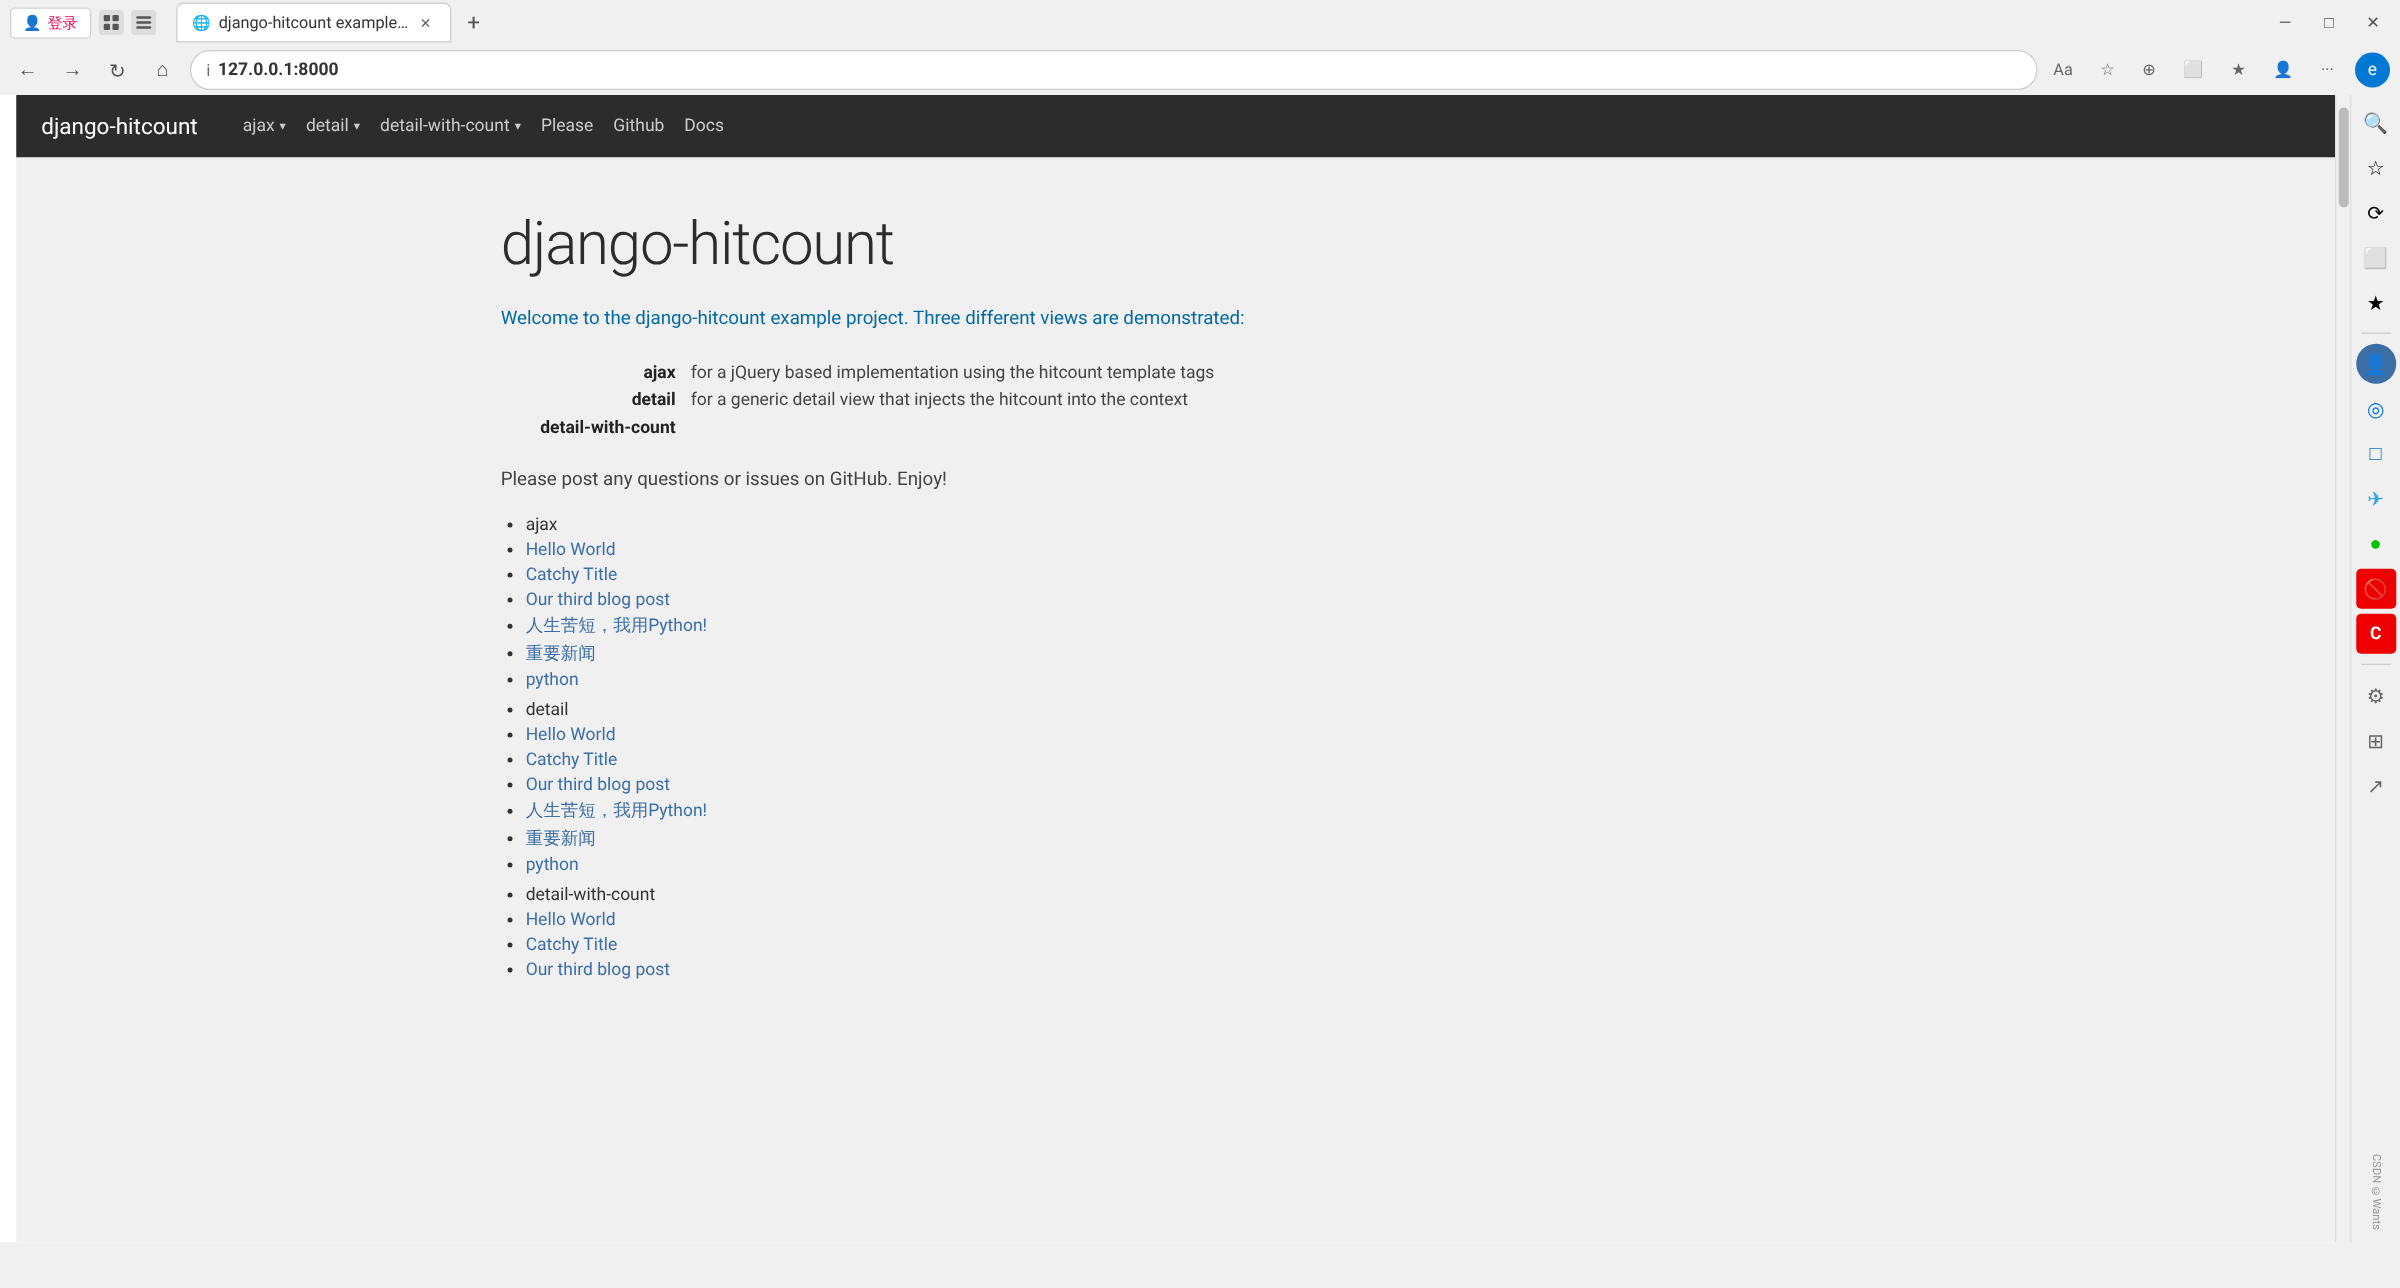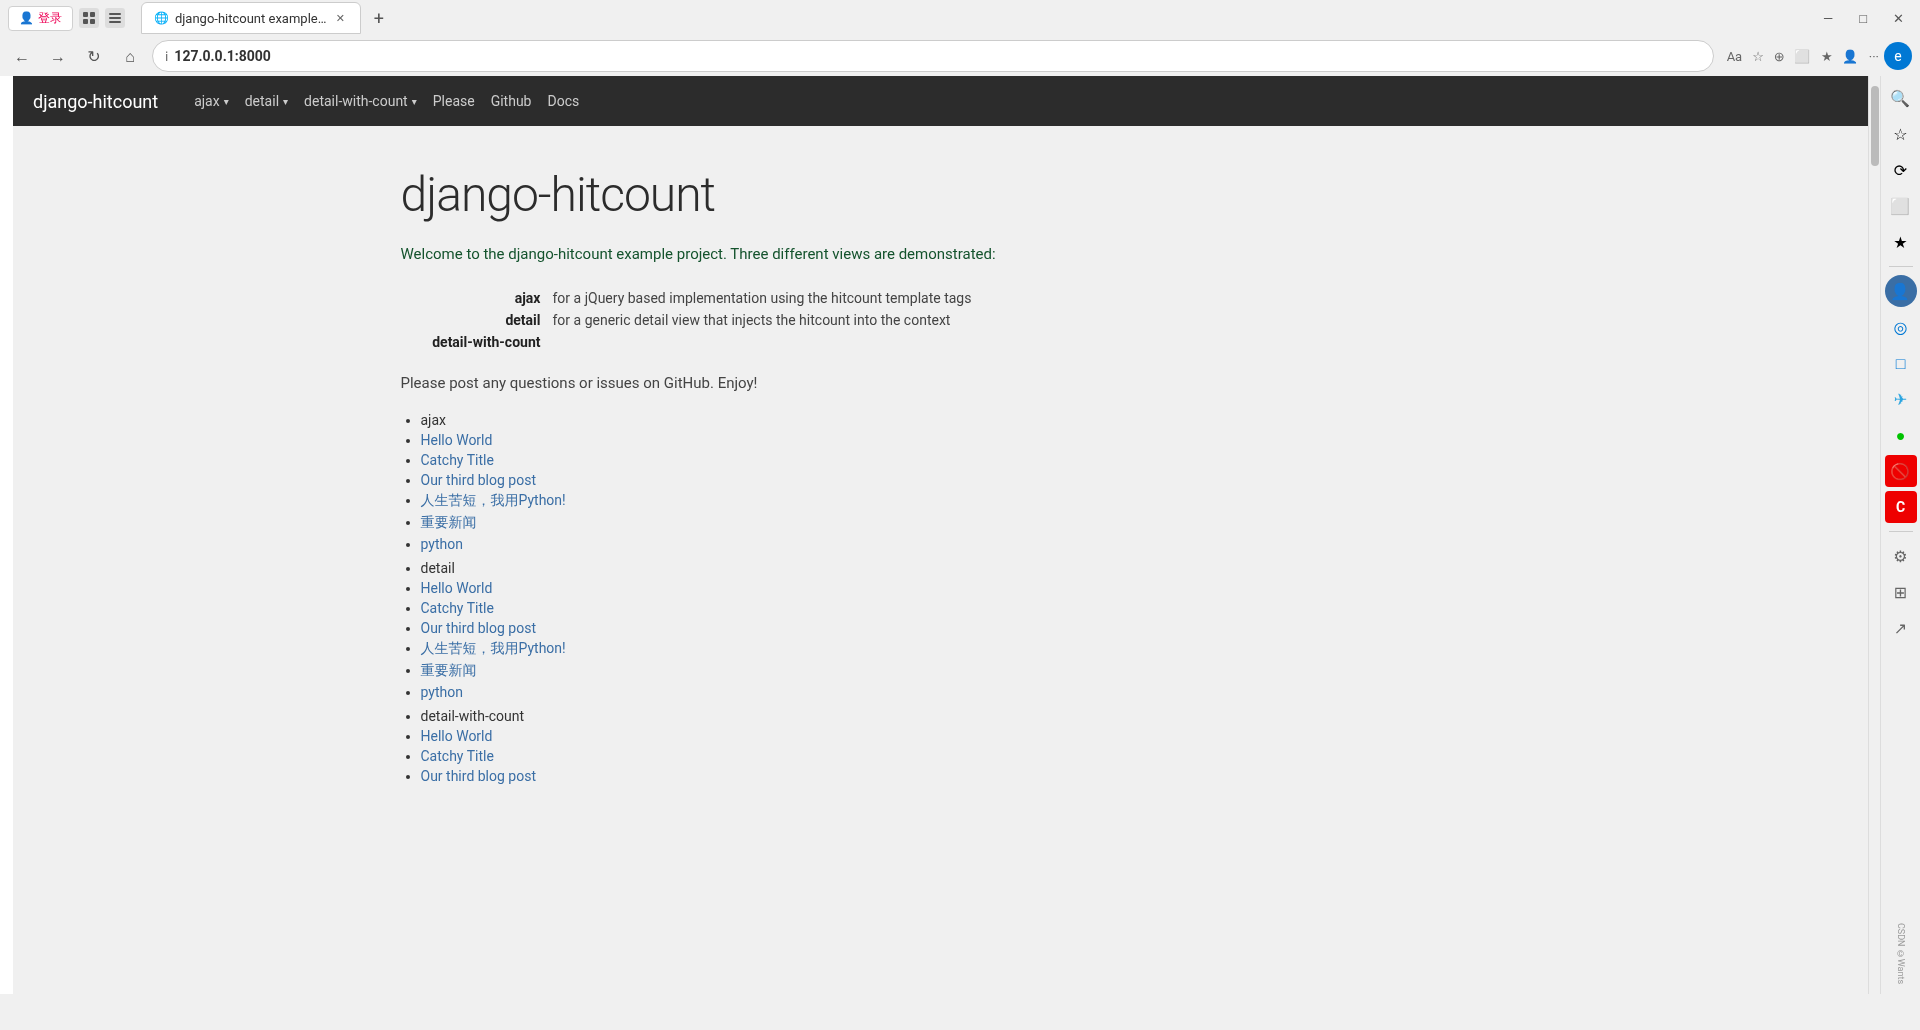--- a/index.html
+++ b/index.html
@@ -18,21 +18,21 @@
     .tab-close { font-size: 11px; color: #666; cursor: pointer; padding: 1px 3px; border-radius: 3px; }
     .new-tab-btn { width: 28px; height: 28px; display: flex; align-items: center; justify-content: center; border-radius: 50%; cursor: pointer; font-size: 18px; color: #555; }
     .title-bar-right { margin-left: auto; display: flex; align-items: center; gap: 10px; }
     .win-btn { font-size: 13px; color: #555; cursor: pointer; padding: 4px 8px; }
 
     .address-bar-row { display: flex; align-items: center; padding: 4px 8px; background: #f0f0f0; height: 40px; gap: 8px; }
     .nav-btn { width: 28px; height: 28px; display: flex; align-items: center; justify-content: center; border-radius: 50%; cursor: pointer; font-size: 16px; color: #555; }
     .address-bar { flex: 1; display: flex; align-items: center; background: white; border: 1px solid #ccc; border-radius: 20px; padding: 4px 12px; gap: 6px; height: 32px; }
     .address-bar-icon { font-size: 13px; color: #666; }
     .address-text { font-size: 14px; color: #333; flex: 1; font-weight: bold; }
-    .address-bar-right { display: flex; align-items: center; gap: 0; }
+    .address-bar-right { display: flex; align-items: center; gap: 12px; }
     .addr-action { font-size: 13px; color: #666; cursor: pointer; padding: 2px 5px; }
 
     
     .browser-layout { display: flex; width: 100%; height: calc(1030px - 112px); }
     .right-sidebar { width: 40px; background: #f0f0f0; border-left: 1px solid #ddd; display: flex; flex-direction: column; align-items: center; padding: 6px 0; gap: 4px; }
     .sidebar-icon { width: 32px; height: 32px; border-radius: 6px; display: flex; align-items: center; justify-content: center; cursor: pointer; font-size: 16px; }
     .sidebar-divider { width: 24px; height: 1px; background: #ccc; margin: 4px 0; }
     .sidebar-bottom { margin-top: auto; }
 
     
@@ -41,21 +41,21 @@
     
     .navbar { background: #2c2c2c; color: white; padding: 0 20px; display: flex; align-items: center; height: 50px; gap: 20px; }
     .navbar-brand { font-size: 18px; color: white; text-decoration: none; margin-right: 10px; }
     .nav-item { color: #ccc; text-decoration: none; font-size: 14px; padding: 8px 6px; cursor: pointer; display: flex; align-items: center; gap: 4px; }
     .nav-dropdown-arrow { font-size: 10px; }
 
     
     .page-content { background: #f0f0f0; min-height: calc(100% - 50px); padding: 40px 60px; }
     .page-inner { max-width: 1080px; margin: 0 auto; background: #f0f0f0; }
     .page-title { font-size: 48px; font-weight: 300; color: #2c2c2c; margin-bottom: 20px; letter-spacing: -1px; }
-    .page-intro { font-size: 15px; color: #14532d; margin-bottom: 24px; line-height: 1.5; }
+    .page-intro { font-size: 15px; color: #0369a1; margin-bottom: 24px; line-height: 1.5; }
 
     .desc-table { margin-bottom: 24px; }
     .desc-row { display: flex; gap: 12px; margin-bottom: 6px; font-size: 14px; }
     .desc-key { font-weight: bold; text-align: right; min-width: 140px; color: #222; }
     .desc-val { color: #444; }
 
     .enjoy-text { font-size: 15px; color: #444; margin-bottom: 20px; }
 
     .list-section { margin-left: 20px; }
     .list-section ul { list-style-type: disc; margin-left: 0; }

